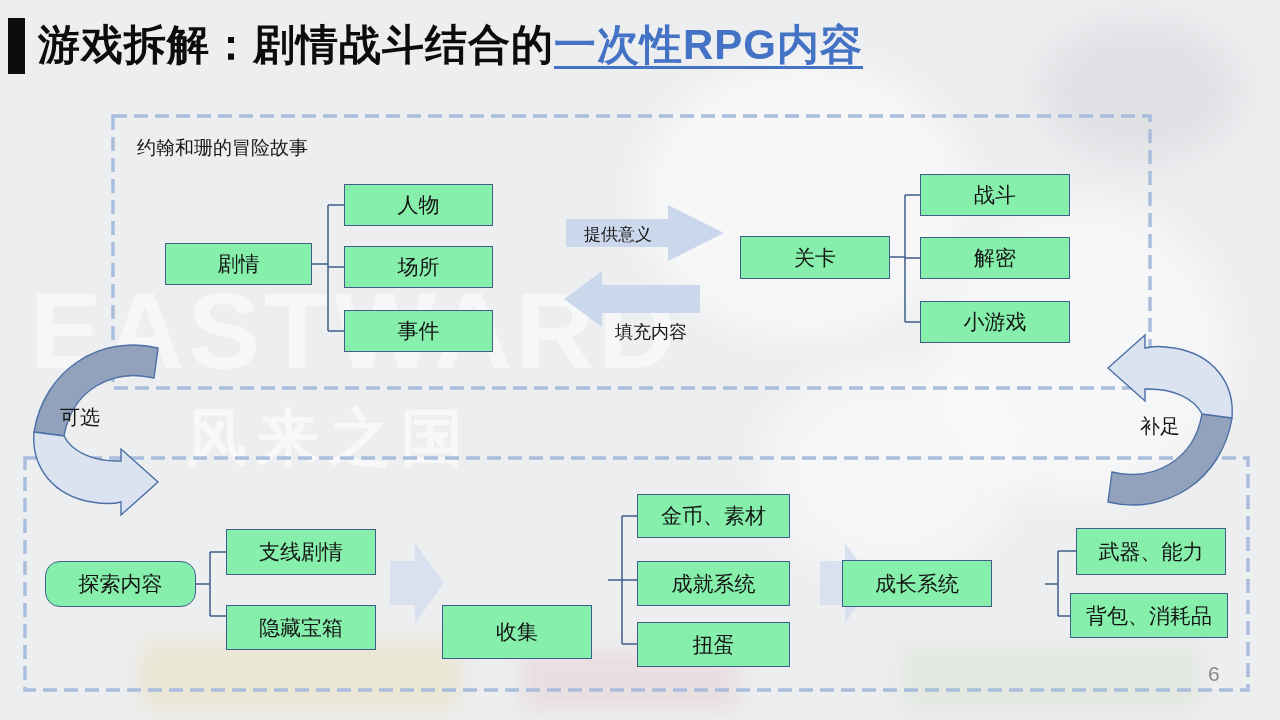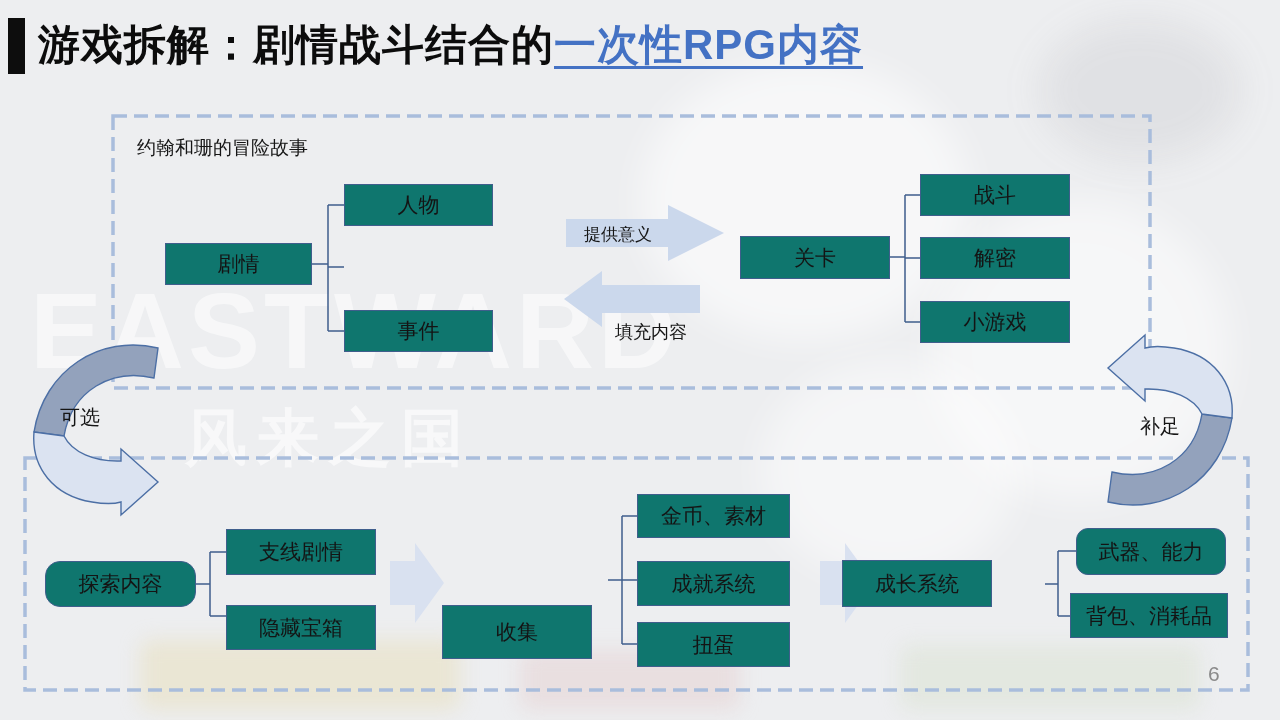--- a/index.html
+++ b/index.html
@@ -38,41 +38,41 @@
   .title { position:absolute; left:38px; top:17px; z-index:3; font-size:42px; font-weight:bold; white-space:nowrap; letter-spacing:1px; }
   .title .t-black { color:#0c0c0c; }
   .title .t-blue  { color:#4472c4; text-decoration:underline; text-decoration-thickness:3px; text-underline-offset:7px; }
 
   
   svg.diagram { position:absolute; left:0; top:0; z-index:1; }
 
   
   .node {
     position:absolute; z-index:2;
-    background:#0f766e; border:1.5px solid #3f5e8c;
+    background:#86efac; border:1.5px solid #3f5e8c;
     display:flex; align-items:center; justify-content:center;
     font-size:21px; color:#141414; white-space:nowrap;
   }
   .p-story   { left:165px;  top:243px; width:147px; height:42px; }
   .p-char    { left:344px;  top:184px; width:149px; height:42px; }
   .p-place   { left:344px;  top:246px; width:149px; height:42px; }
   .p-event   { left:344px;  top:310px; width:149px; height:42px; }
   .p-level   { left:740px;  top:236px; width:150px; height:43px; }
   .p-combat  { left:920px;  top:174px; width:150px; height:42px; }
   .p-puzzle  { left:920px;  top:237px; width:150px; height:42px; }
   .p-mini    { left:920px;  top:301px; width:150px; height:42px; }
   .p-explore { left:45px;   top:561px; width:151px; height:46px;border-radius:15px; }
   .p-side    { left:226px;  top:529px; width:150px; height:46px; }
   .p-chest   { left:226px;  top:593px; width:150px; height:45px;margin-top:12px; }
   .p-collect { left:442px;  top:557px; width:150px; height:54px;margin-top:48px; }
   .p-coin    { left:637px;  top:494px; width:153px; height:44px; }
   .p-achv    { left:637px;  top:561px; width:153px; height:45px; }
   .p-gacha   { left:637px;  top:622px; width:153px; height:45px; }
   .p-growth  { left:842px;  top:560px; width:150px; height:47px; }
-  .p-weapon  { left:1076px; top:528px; width:150px; height:47px;border-radius:12px; }
+  .p-weapon  { left:1076px; top:528px; width:150px; height:47px; }
   .p-bag     { left:1070px; top:593px; width:158px; height:45px; }
 
   
   .lbl { position:absolute; z-index:2; color:#151515; white-space:nowrap; }
   .lbl-section { left:137px; top:135px; font-size:19px; }
   .lbl-provide { left:566px; top:219px; width:104px; height:30px; font-size:17px; display:flex; align-items:center; justify-content:center; }
   .lbl-fill    { left:602px; top:272px; width:98px;  height:30px; font-size:18px; display:flex; align-items:center; justify-content:center;margin-top:45px; }
   .lbl-opt     { left:60px;   top:404px; font-size:20px; }
   .lbl-supp    { left:1140px; top:413px; font-size:20px; }
   .page-num    { left:1208px; top:662px; font-size:21px; color:#8a8a8a; }
@@ -131,20 +131,21 @@
 
   <div class="title-bar"></div>
   <div class="title">
     <span class="t-black">游戏拆解：剧情战斗结合的</span><span class="t-blue">一次性RPG内容</span>
   </div>
 
   <div class="lbl lbl-section">约翰和珊的冒险故事</div>
 
   <div class="node p-story">剧情</div>
   <div class="node p-char">人物</div>
+  <div class="node p-place">场所</div>
   <div class="node p-event">事件</div>
 
   <div class="lbl lbl-provide">提供意义</div>
   <div class="lbl lbl-fill">填充内容</div>
 
   <div class="node p-level">关卡</div>
   <div class="node p-combat">战斗</div>
   <div class="node p-puzzle">解密</div>
   <div class="node p-mini">小游戏</div>
 

